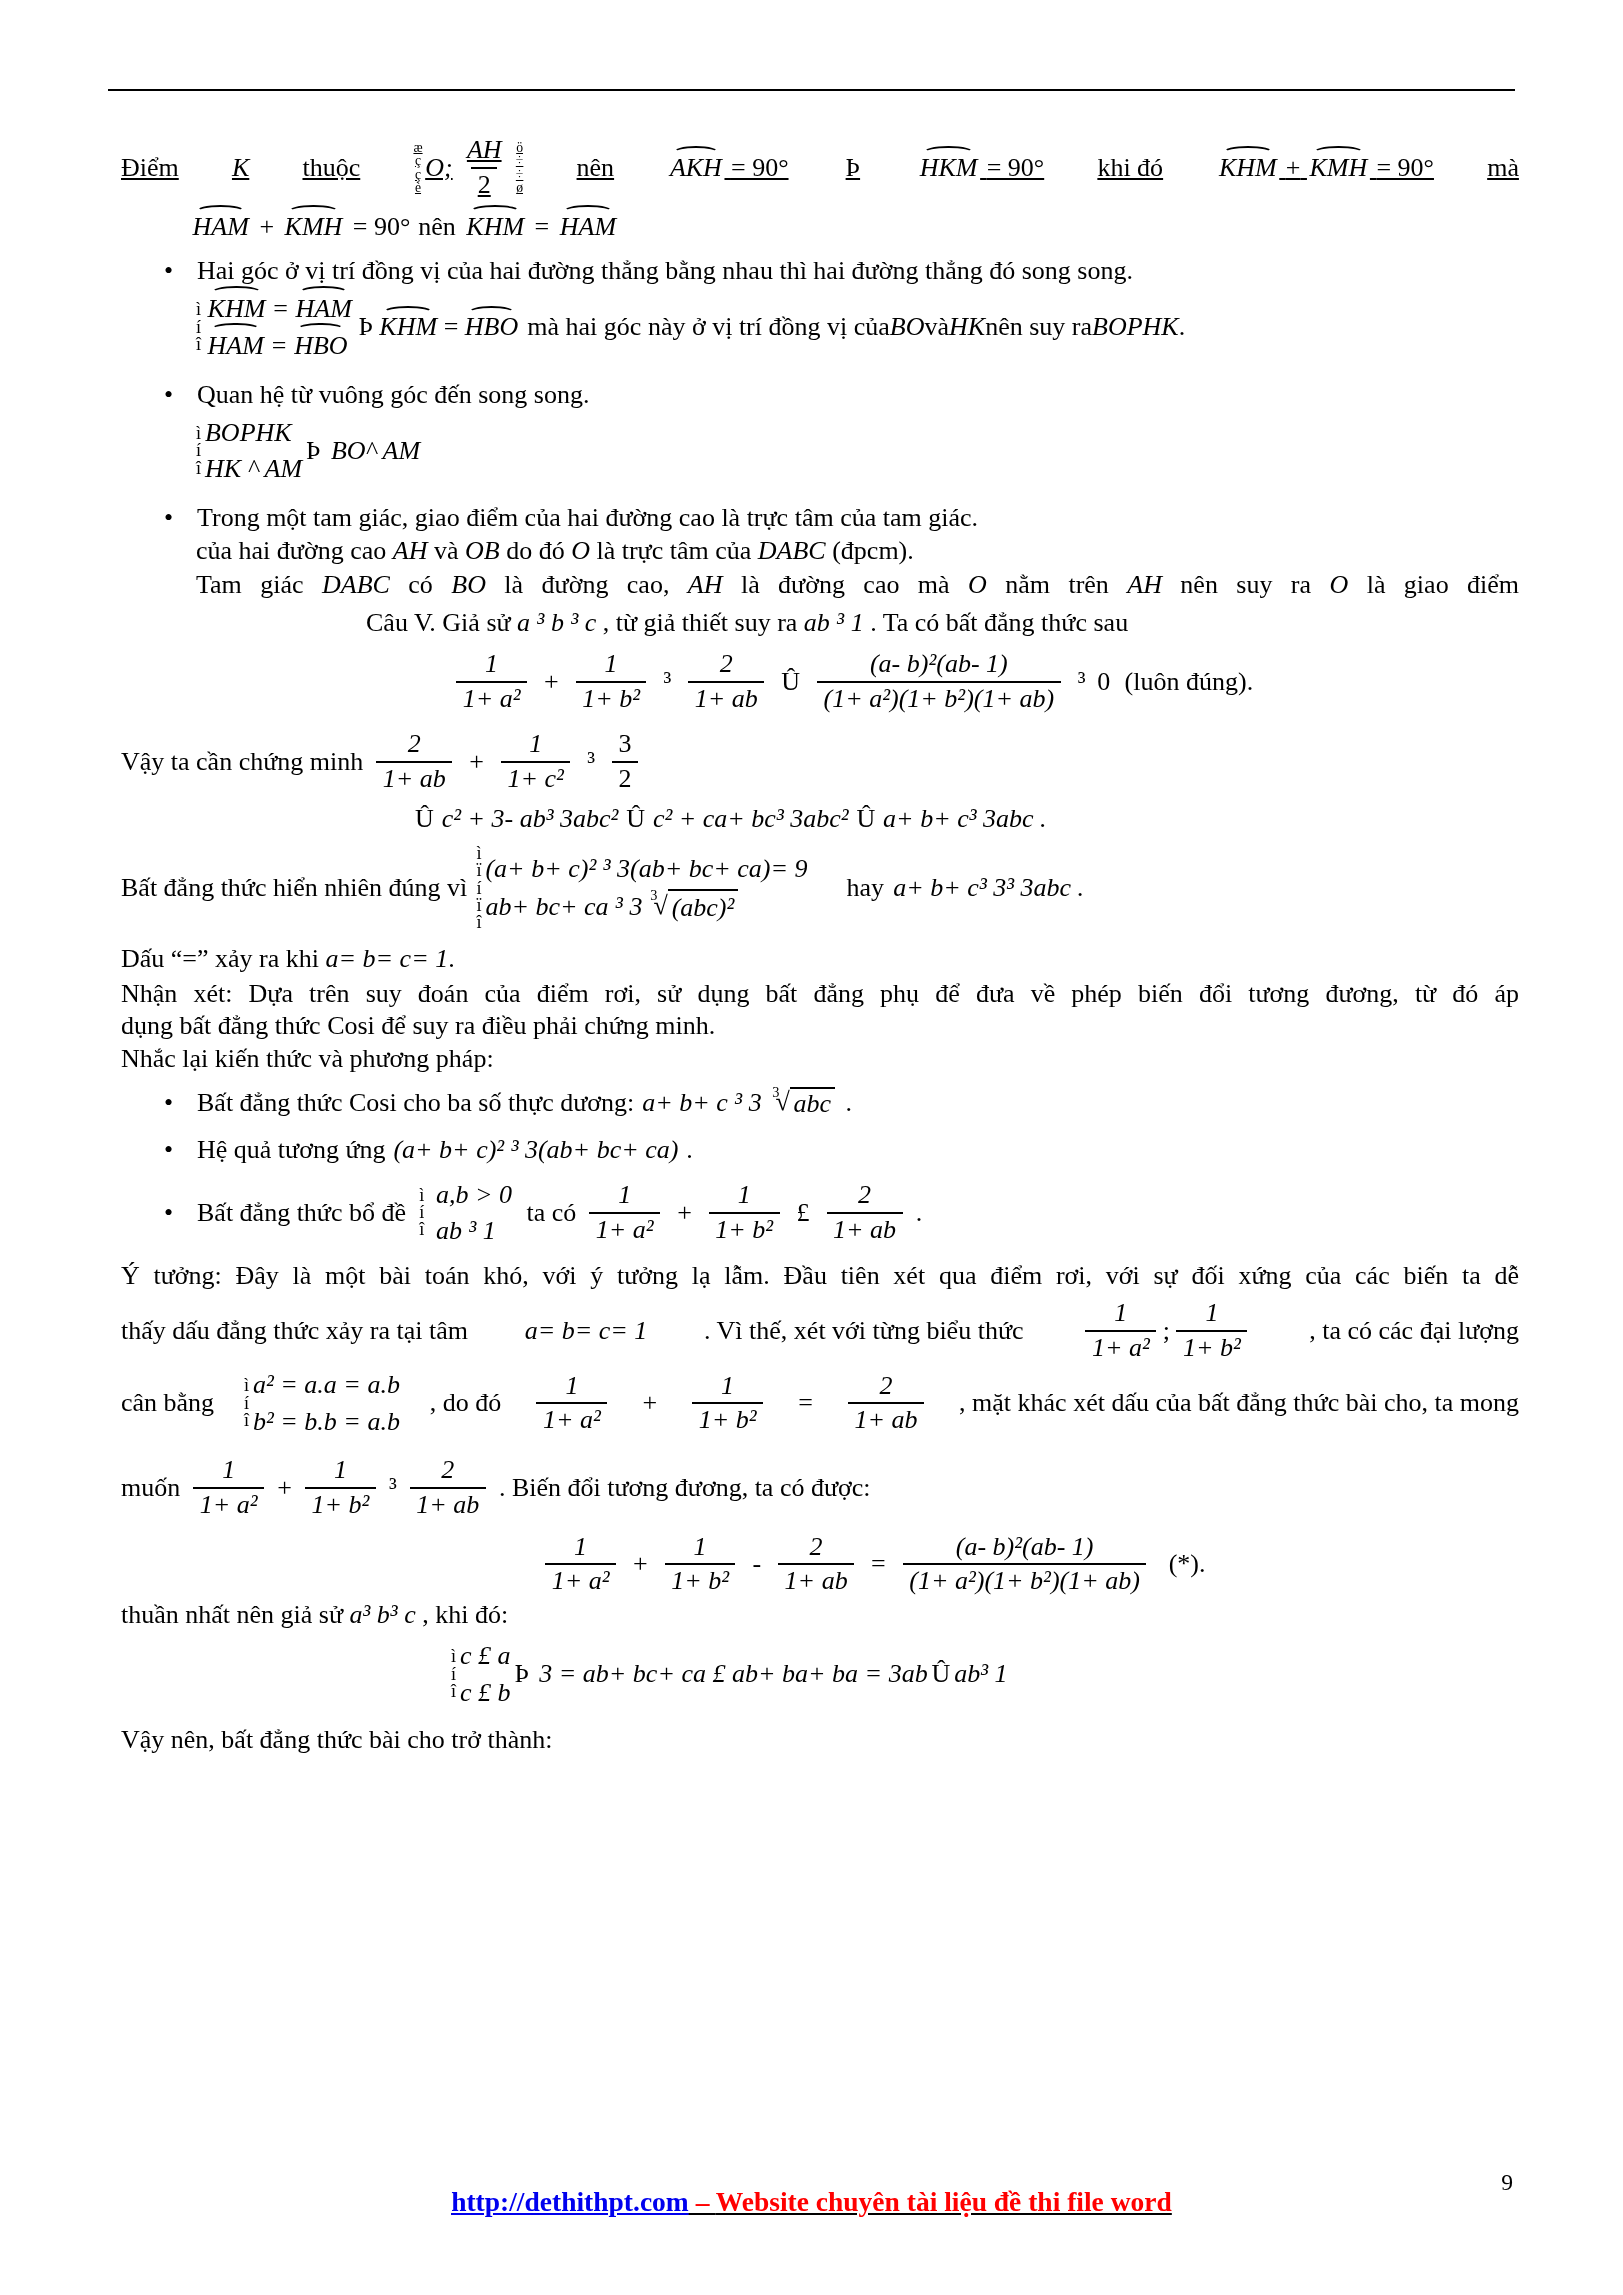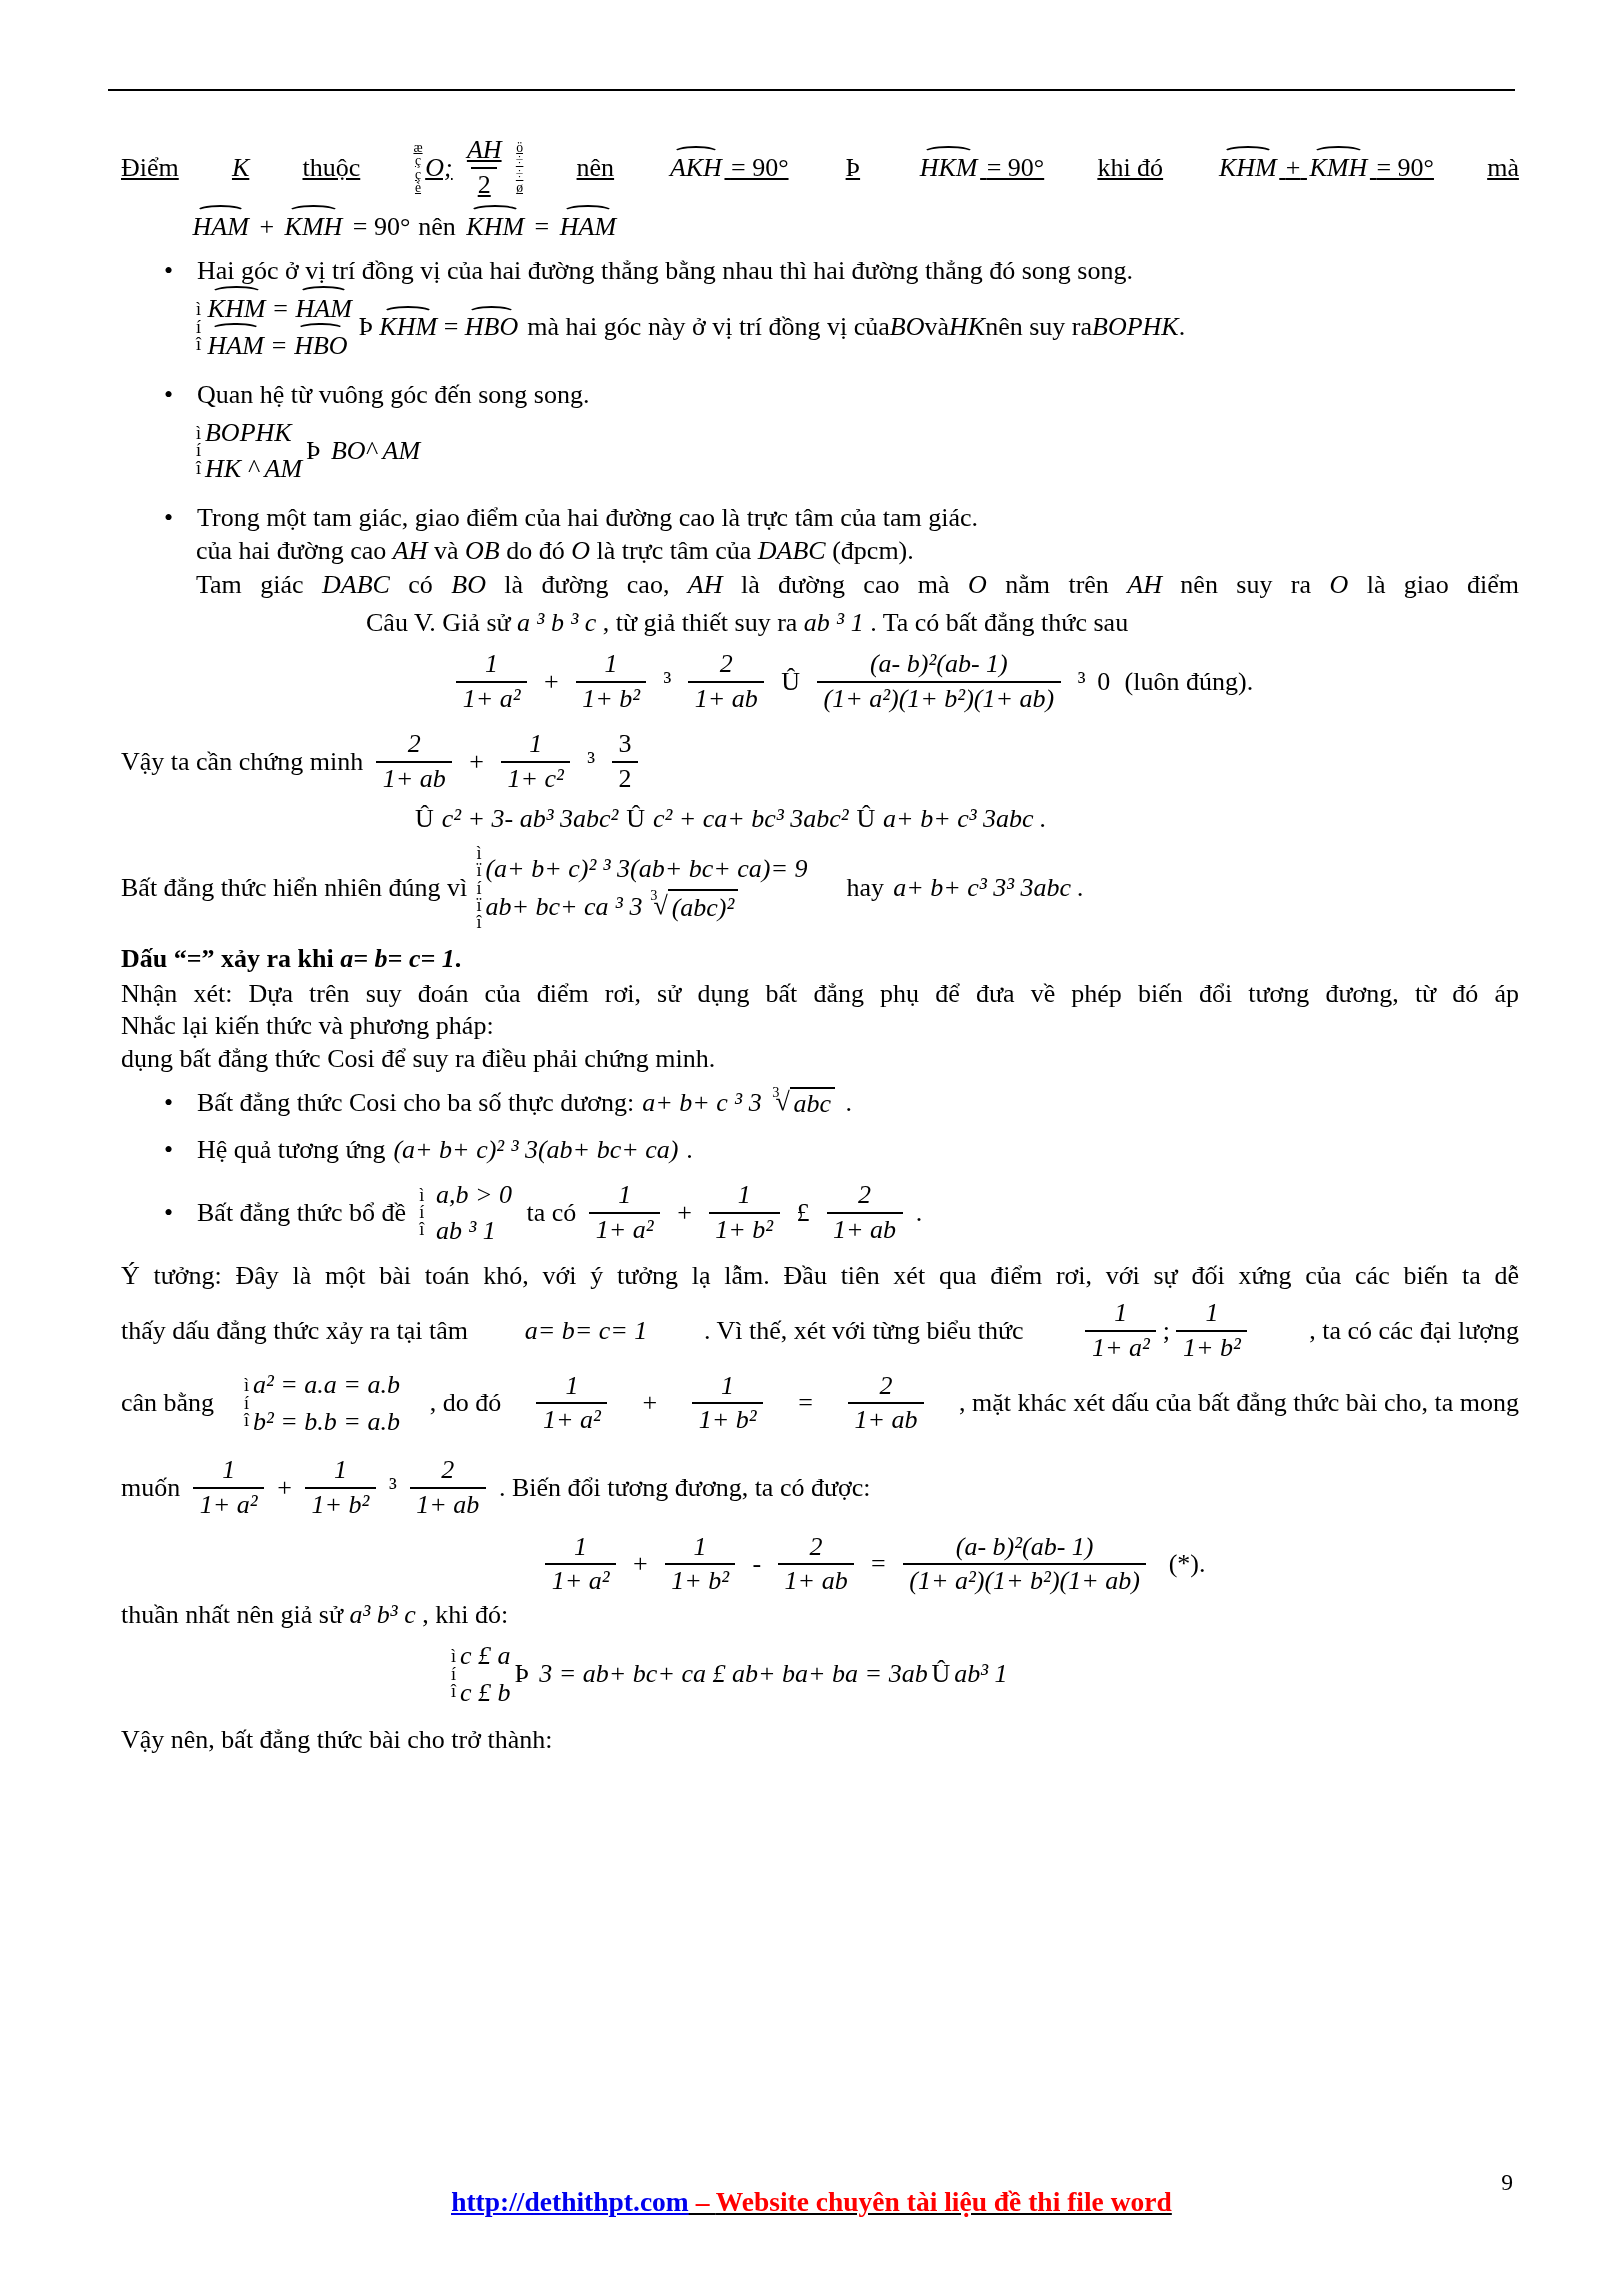--- a/index.html
+++ b/index.html
@@ -235,27 +235,27 @@
             <span class="ridx">3</span>
             <span>√</span>
             <span class="rbody m">(abc)²</span>
           </span>
         </span>
       </span>
       <span style="margin-left:39px;">hay</span>
       <span class="m" style="margin-left:9.2px;">a+ b+ c³ 3³ 3abc .</span>
     </div>
 
-    <div style="margin-top:11.8px;font-weight:bold;">
+    <div style="margin-top:11.8px;">
       <span>Dấu “=” xảy ra khi </span><span class="m">a= b= c= 1</span><span>.</span>
     </div>
 
     <div class="jl" style="margin-top:5.2px;">Nhận xét: Dựa trên suy đoán của điểm rơi, sử dụng bất đẳng phụ để đưa về phép biến đổi tương đương, từ đó áp</div>
+    <div style="margin-top:2.6px;">dụng bất đẳng thức Cosi để suy ra điều phải chứng minh.</div>
     <div style="margin-top:2.6px;">Nhắc lại kiến thức và phương pháp:</div>
-    <div style="margin-top:2.6px;">dụng bất đẳng thức Cosi để suy ra điều phải chứng minh.</div>
 
     <div class="bullet-item math" style="margin-top:13px;">
       <span class="bullet">•</span>
       <span class="row">
         <span>Bất đẳng thức Cosi cho ba số thực dương:</span>
         <span class="m">a+ b+ c ³ 3</span>
         <span class="root">
           <span class="ridx">3</span>
           <span>√</span>
           <span class="rbody m">abc</span>

